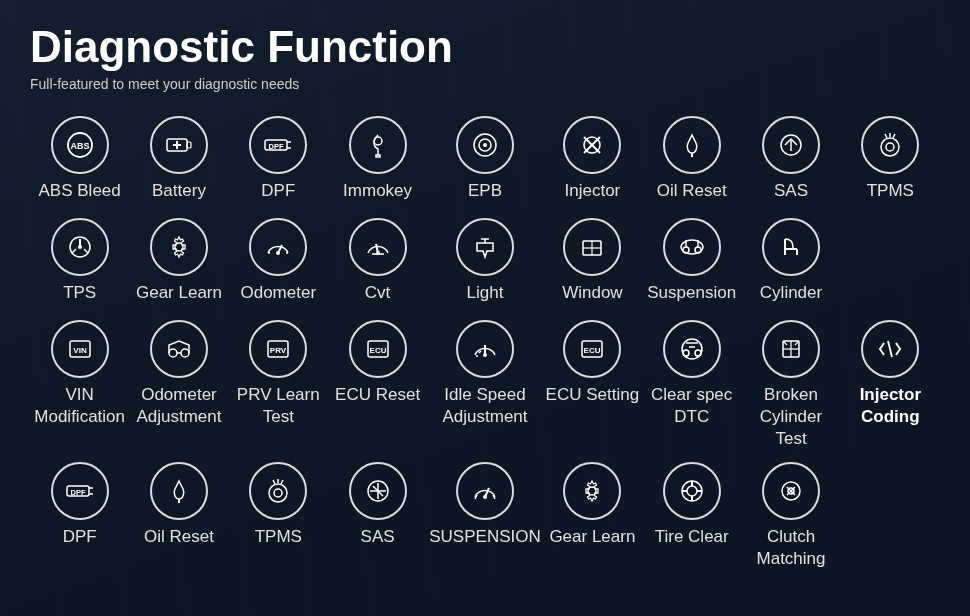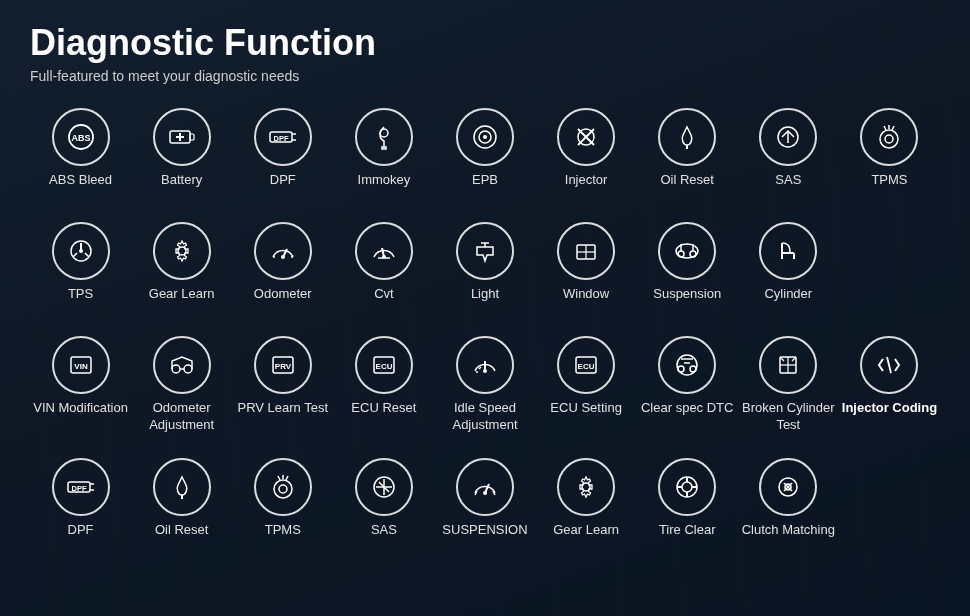--- a/index.html
+++ b/index.html
@@ -42,36 +42,36 @@
       z-index: 1;
     }
 
     .content {
       position: relative;
       z-index: 2;
       padding: 22px 30px 10px 30px;
     }
 
     .header-title {
-      font-size: 36px;
+      font-size: 44px;
       font-weight: bold;
       color: #ffffff;
       margin-bottom: 4px;
     }
 
     .header-subtitle {
       font-size: 14px;
       color: #cccccc;
       margin-bottom: 20px;
     }
 
     .grid {
       display: grid;
       grid-template-columns: repeat(9, 1fr);
-      gap: 16px 0px;
+      gap: 4px 0px;
     }
 
     .item {
       display: flex;
       flex-direction: column;
       align-items: center;
       cursor: pointer;
       padding: 4px 2px;
     }
 
@@ -89,21 +89,21 @@
 
     .icon-circle svg {
       width: 32px;
       height: 32px;
       fill: none;
       stroke: white;
       stroke-width: 1.5;
     }
 
     .item-label {
-      font-size: 13px;
+      font-size: 17px;
       color: #e0e0e0;
       text-align: center;
       line-height: 1.3;
       min-height: 26px;
     }
 
     .item-label.bold {
       font-weight: bold;
       color: #ffffff;
     }

